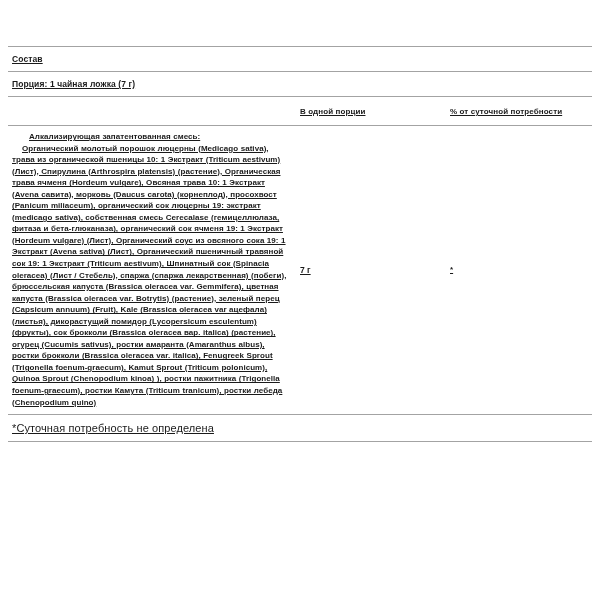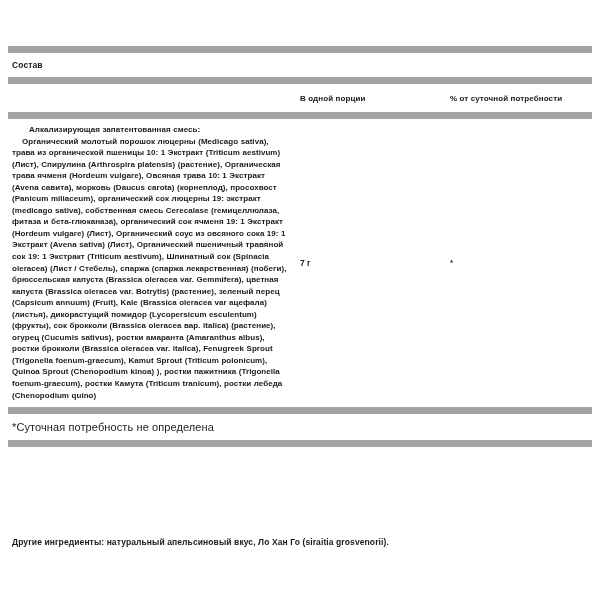--- a/index.html
+++ b/index.html
@@ -25,23 +25,24 @@
   }
 
   table.facts {
     width: 584px;
     margin: 46px 8px 0 8px;
     border-collapse: collapse;
     table-layout: fixed;
   }
 
   table.facts td {
-    border-top: 7px solid #a3a3a3;
+    border-top: 1px solid #a3a3a3;
     padding: 0;
     vertical-align: middle;
+    text-decoration: underline;
   }
 
   
   col.c-name  { width: 292px; }
   col.c-serv  { width: 150px; }
   col.c-dv    { width: 142px; }
 
   
   .row-label {
     font-size: 8.5px;
@@ -139,20 +140,23 @@
       <col class="c-name">
       <col class="c-serv">
       <col class="c-dv">
     </colgroup>
     <tbody>
 
       <tr>
         <td class="row-label" colspan="3">Состав</td>
       </tr>
 
+      <tr>
+        <td class="row-label" colspan="3">Порция: 1 чайная ложка (7   г)</td>
+      </tr>
 
 
       <tr class="colhead-row">
         <td class="colhead-blank"></td>
         <td class="colhead">В  одной порции</td>
         <td class="colhead two-line">%  от суточной потребности</td>
       </tr>
 
       <tr>
         <td class="ingredients-cell">
@@ -169,15 +173,14 @@
         <td class="footnote" colspan="3">*Суточная потребность не определена</td>
       </tr>
 
       <tr>
         <td colspan="3" style="height:0;line-height:0;font-size:0;padding:0;"></td>
       </tr>
 
     </tbody>
   </table>
 
-  <div class="other-ingredients">Другие ингредиенты: натуральный апельсиновый вкус, Ло Хан Го (siraitia grosvenorii).</div>
 
 </div>
 
 </body></html>

